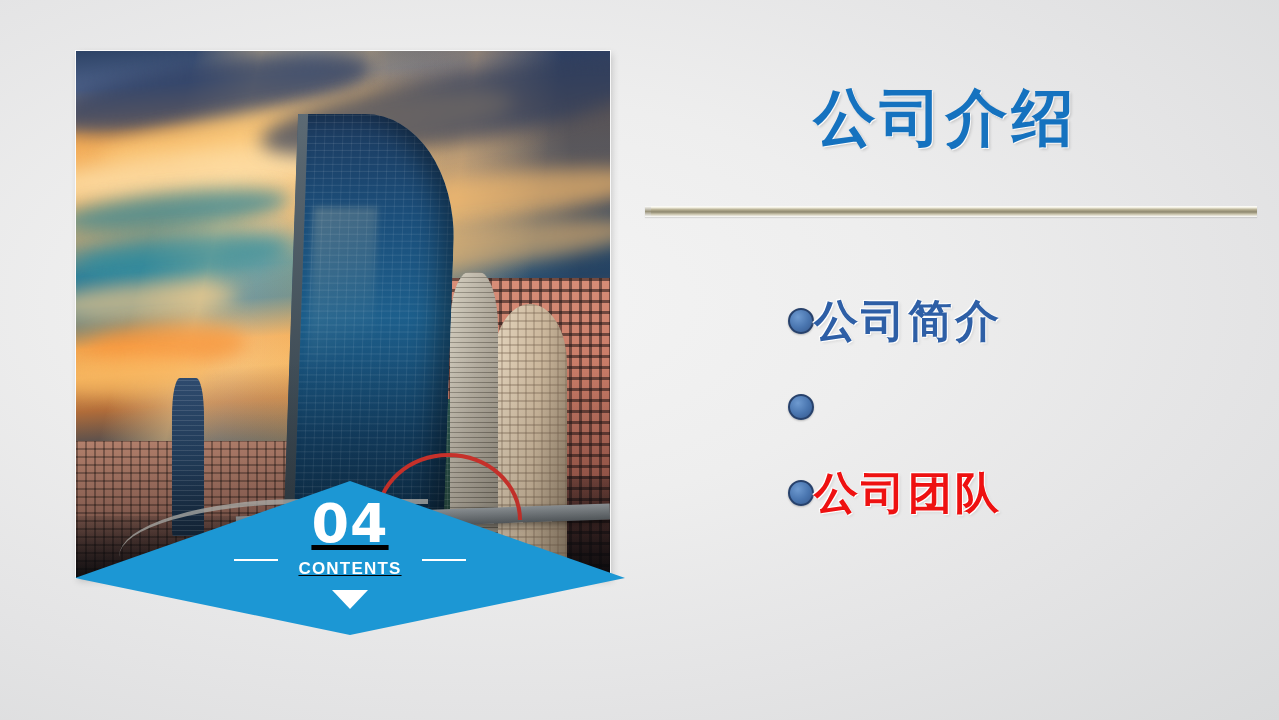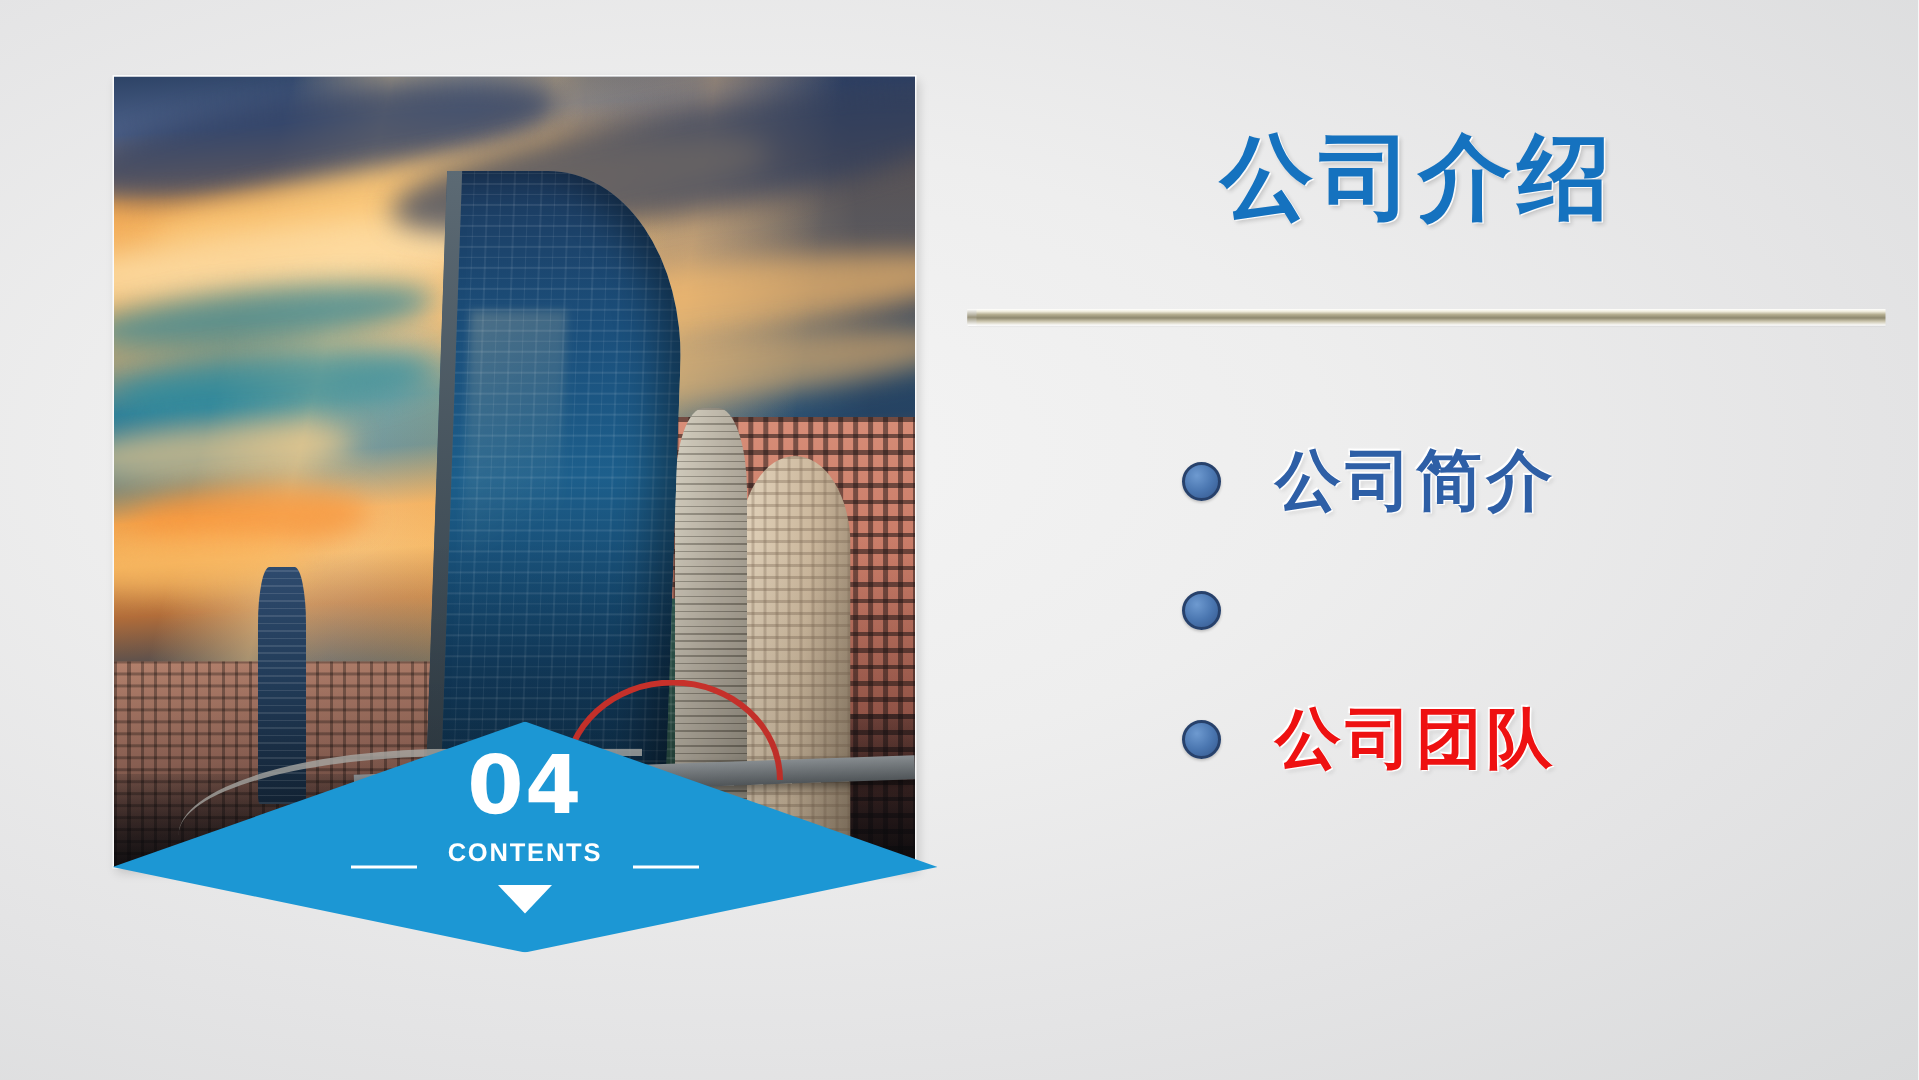--- a/index.html
+++ b/index.html
@@ -263,32 +263,33 @@
     top: 481px;
     width: 550px;
     height: 154px;
     display: flex;
     flex-direction: column;
     align-items: center;
     justify-content: flex-start;
     padding-top: 16px;
     box-sizing: border-box;
     pointer-events: none;
+    text-decoration: underline;
   }
   .badge-number {
     color: #ffffff;
     font-family: "DejaVu Sans", sans-serif;
     font-size: 54px;
     font-weight: bold;
     line-height: 1;
     letter-spacing: 1px;
   }
   .badge-caption-row {
     display: flex;
-    align-items: flex-end;
+    align-items: flex-start;
     gap: 20px;
     margin-top: 8px;
   }
   .badge-rule {
     display: block;
     width: 44px;
     height: 2px;
     background: #ffffff;
   }
   .badge-caption {
@@ -355,21 +356,20 @@
   .bullet-list {
     position: absolute;
     left: 148px;
     top: 278px;
     width: 460px;
   }
   .bullet-item {
     display: flex;
     align-items: center;
     height: 86px;
-    gap: 36px;
   }
   .bullet-dot {
     flex: 0 0 auto;
     width: 26px;
     height: 26px;
     border-radius: 50%;
     background: radial-gradient(circle at 36% 32%, #6e9ad0 0%, #4a76b0 52%, #34578c 100%);
     border: 2px solid #27416b;
     box-sizing: border-box;
     box-shadow: 0 1px 2px rgba(0,0,0,0.22);

